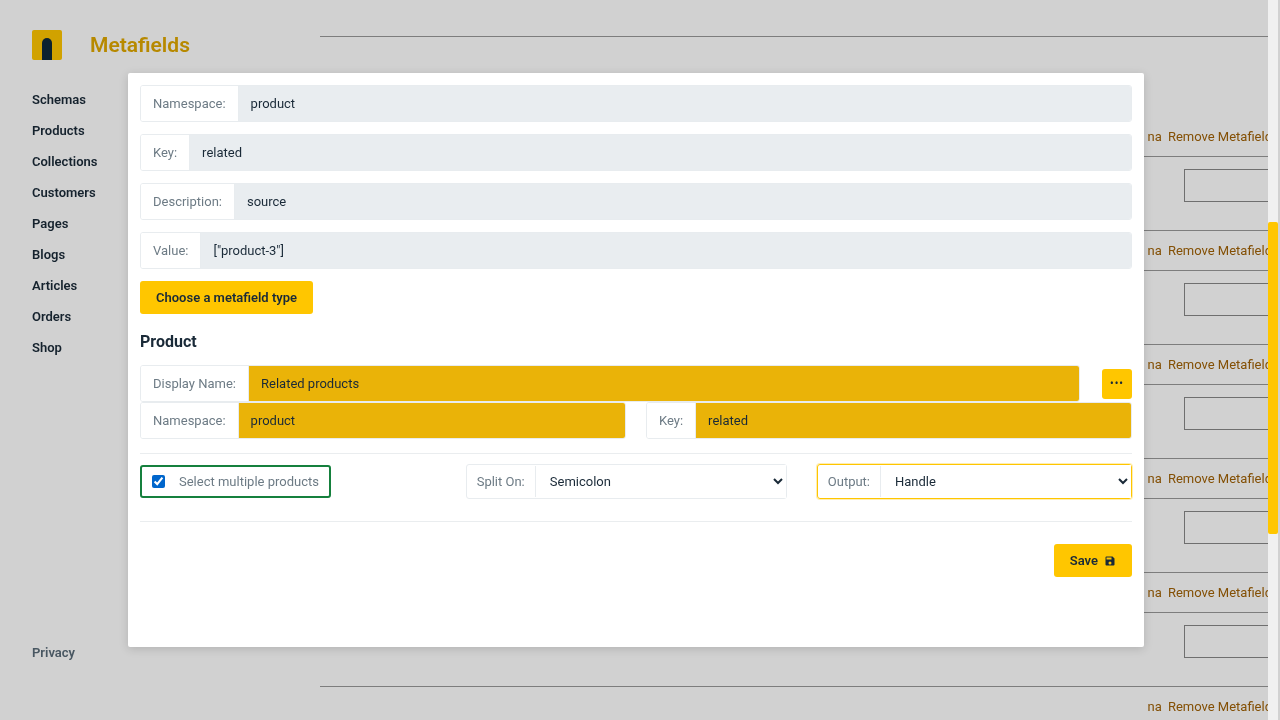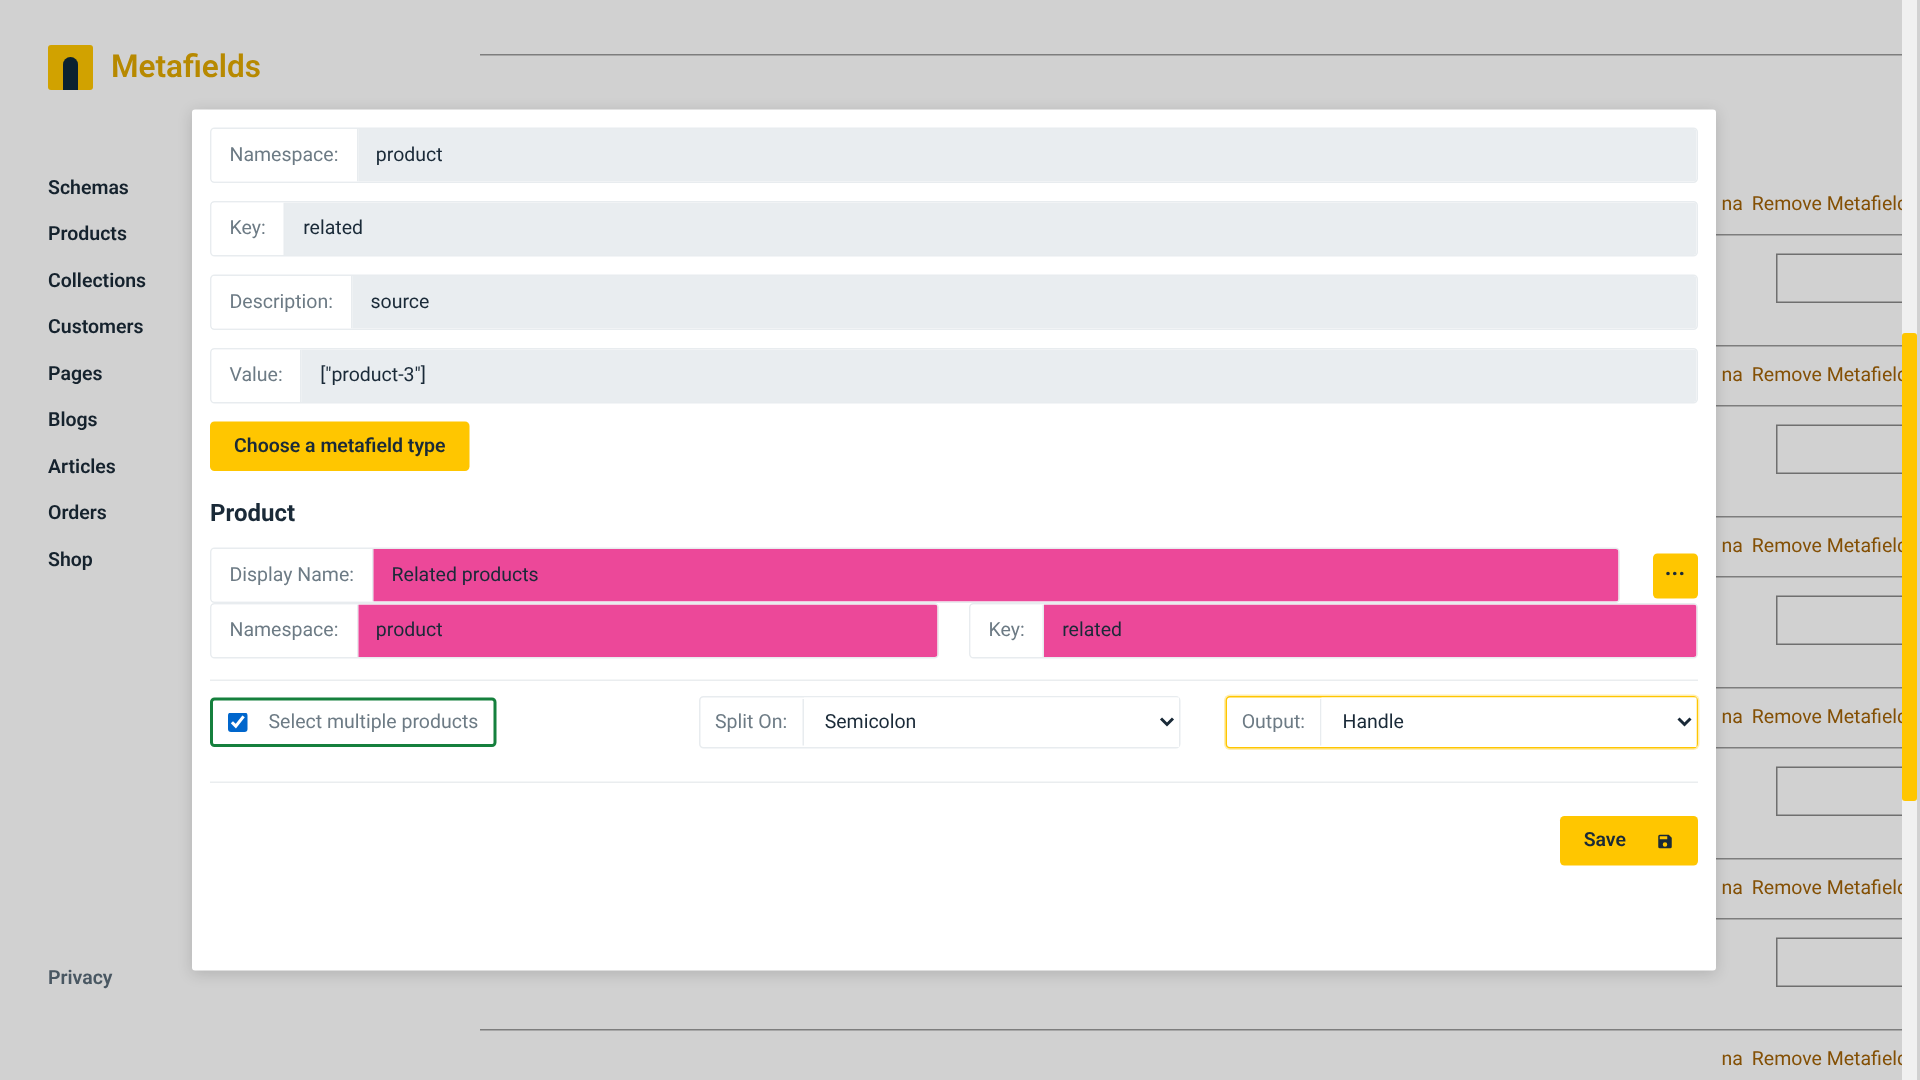--- a/index.html
+++ b/index.html
@@ -26,22 +26,22 @@
   display: flex;
   background: #fff;
 }
 .sidebar {
   width: 320px;
   padding: 30px 0 0 32px;
 }
 .logo-row {
   display: flex;
   align-items: center;
-  gap: 12px;
-  margin-bottom: 50px;
+  gap: 28px;
+  margin-bottom: 24px;
 }
 .logo-icon {
   width: 30px;
   height: 30px;
   background: #FFC600;
   border-radius: 2px;
   position: relative;
   display: flex;
   align-items: flex-end;
   justify-content: center;
@@ -145,21 +145,21 @@
 .field-input {
   flex: 1;
   background: #e9edf0;
   border: none;
   padding: 10px 12px;
   font-size: 13px;
   color: #1a2a38;
   outline: none;
 }
 .field-input.white {
-  background: #ec4899;
+  background: #eab308;
 }
 .btn-yellow {
   background: #FFC600;
   border: none;
   padding: 9px 16px;
   font-size: 13px;
   font-weight: 600;
   color: #1a2a38;
   border-radius: 3px;
   cursor: pointer;
@@ -262,21 +262,21 @@
   outline: none;
   width: 250px;
 }
 .save-row {
   display: flex;
   justify-content: flex-end;
 }
 .save-btn {
   display: flex;
   align-items: center;
-  gap: 20px;
+  gap: 6px;
   justify-content: space-between;
 }
 .save-icon {
   width: 12px;
   height: 12px;
   display: inline-block;
 }
 .scrollbar-track {
   position: absolute;
   right: 2px;

